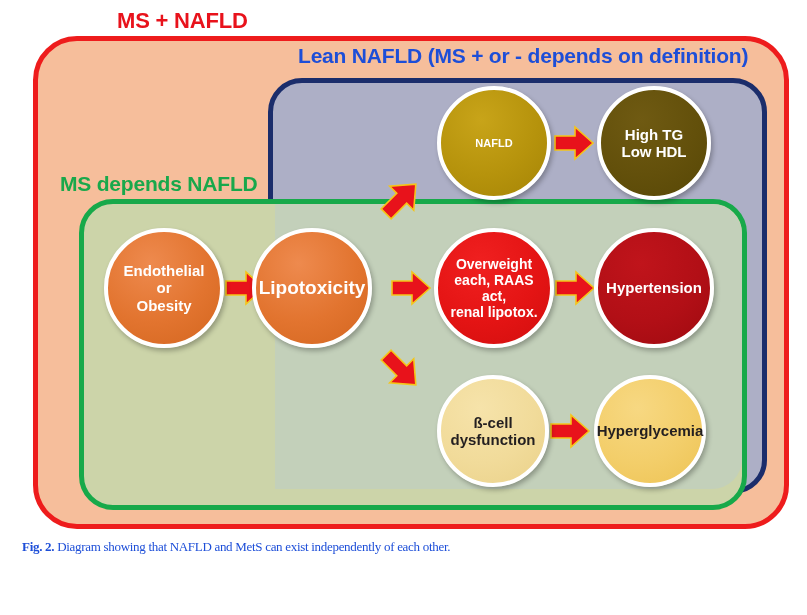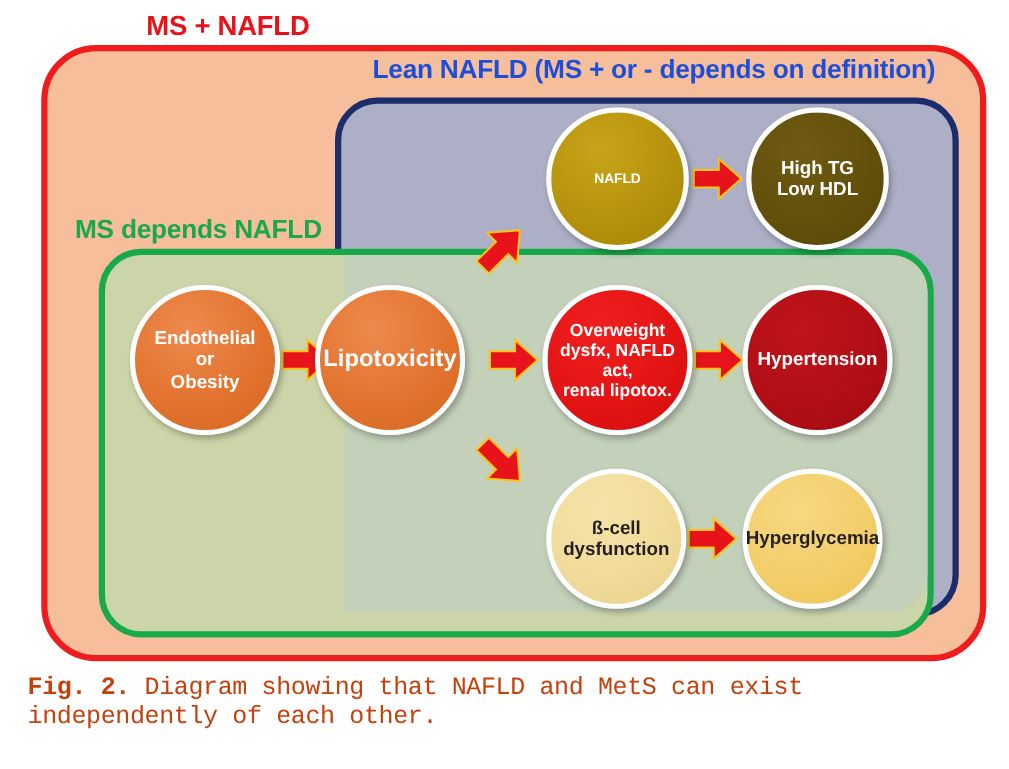--- a/index.html
+++ b/index.html
@@ -167,23 +167,23 @@
   .a-bcell-hg { left: 547px; top: 408px; }
   .a-lipo-up  { left: 378px; top: 176px; transform: rotate(-45deg); }
   .a-lipo-down{ left: 378px; top: 347px; transform: rotate(45deg); }
 
   
   #caption {
     position: absolute;
     left: 22px;
     top: 539px;
     width: 770px;
-    font-size: 20px;
-    color: #c2410c;
-    font-family: Liberation Mono, monospace;
+    font-size: 13px;
+    color: #1d4ed8;
+    font-family: Liberation Serif, serif;
     letter-spacing: -0.3px;
   }
   #caption .cap-fig { font-weight: bold; }
 </style>
 </head>
 <body>
 
 <div id="figure">
 
   <div class="box box-red"></div>
@@ -240,21 +240,21 @@
   <div class="node n-hightg">
     <div>
       <span class="nl">High TG</span>
       <span class="nl">Low HDL</span>
     </div>
   </div>
 
   <div class="node n-endothelial">
     <div>
       <span class="nl">Overweight</span>
-      <span class="nl">dysfx, NAFLD act,</span>
+      <span class="nl">each, RAAS act,</span>
       <span class="nl">renal lipotox.</span>
     </div>
   </div>
 
   <div class="node n-hypertension">
     <div>
       <span class="nl">Hypertension</span>
     </div>
   </div>
 

